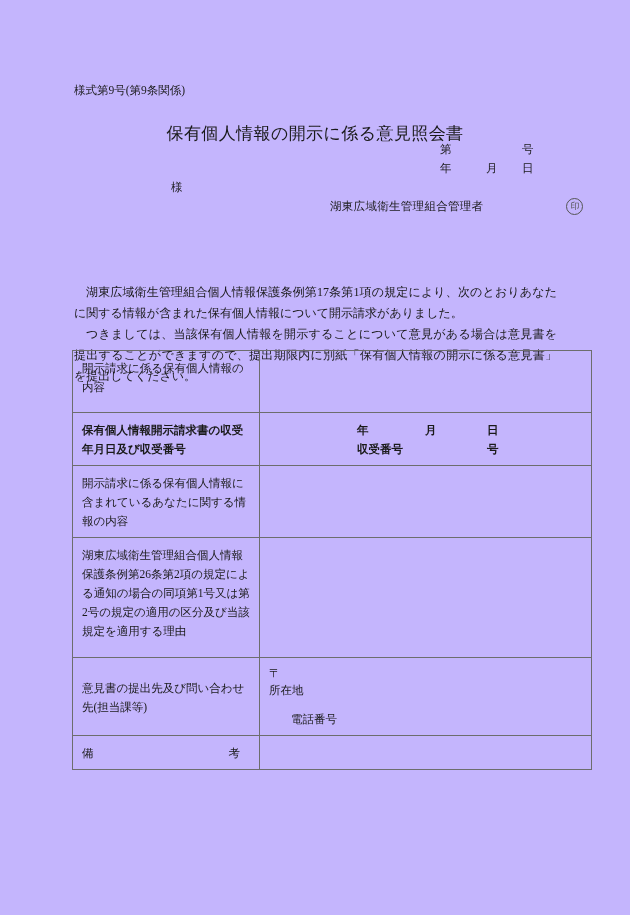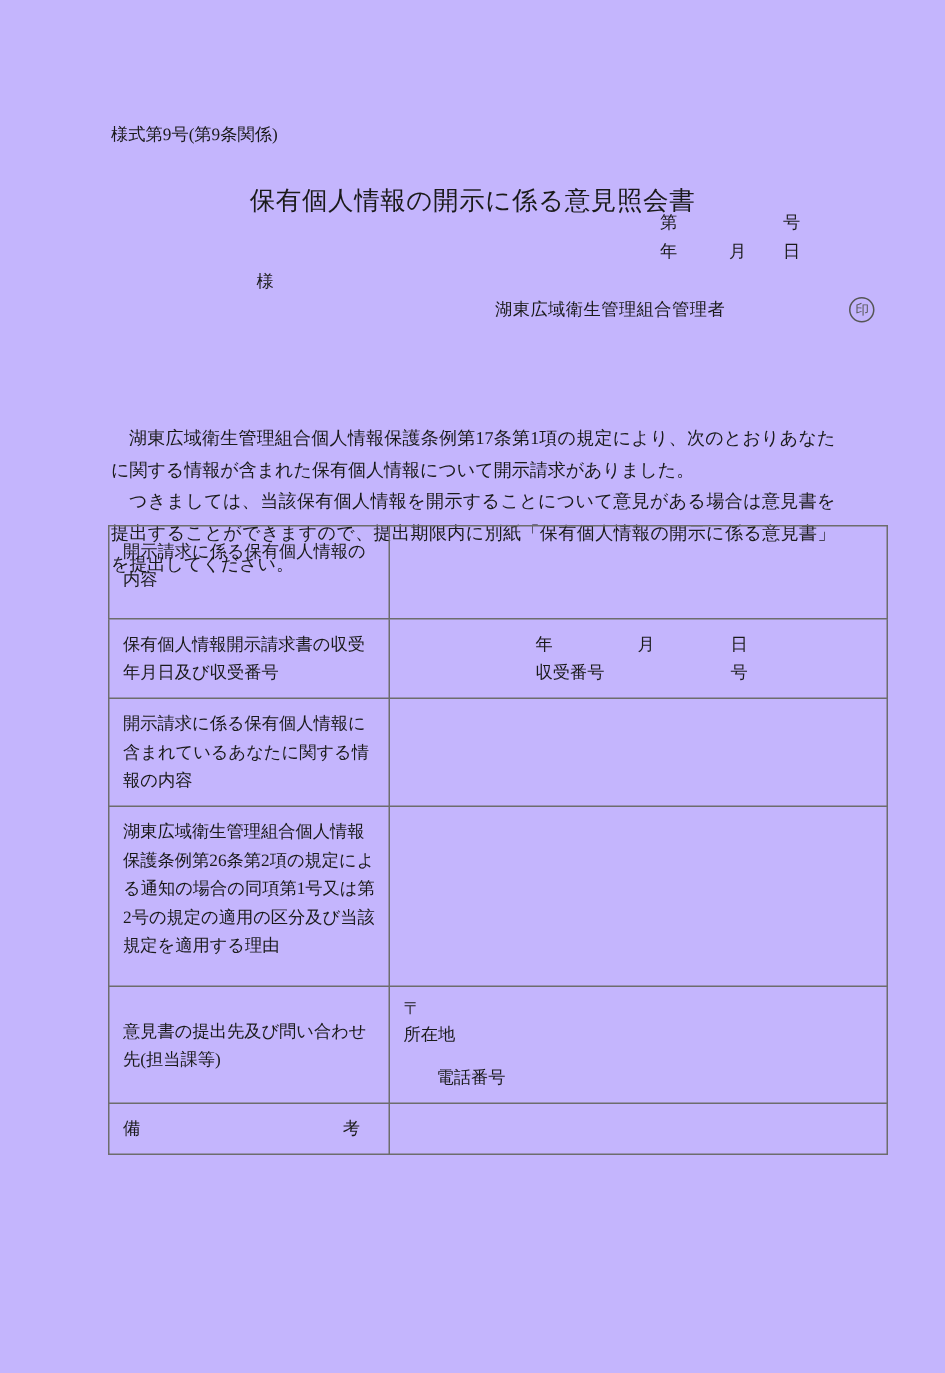--- a/index.html
+++ b/index.html
@@ -144,21 +144,21 @@
   .date-stack .row { display: flex; white-space: nowrap; }
   .date-stack .c1 { width: 68px; }
   .date-stack .c2 { width: 62px; }
   .date-stack .c3 { width: 40px; }
 
   .contact .postal { line-height: 15px; }
   .contact .addr { line-height: 19px; }
   .contact .tel { padding-left: 22px; padding-top: 10px; }
 
   .h-r1 { height: 62px; }
-  .h-r2 { height: 40px; }
+  .h-r2 { height: 40px; font-weight: bold; }
   .h-r3 { height: 62px; padding-left: 20px; }
   .h-r4 { height: 120px; padding-left: 29px; }
   .h-r5 { height: 30px; }
   .h-r6 { height: 62px; }
   .h-r7 { height: 34px; }
 </style>
 </head>
 <body>
 
 <div class="page">

